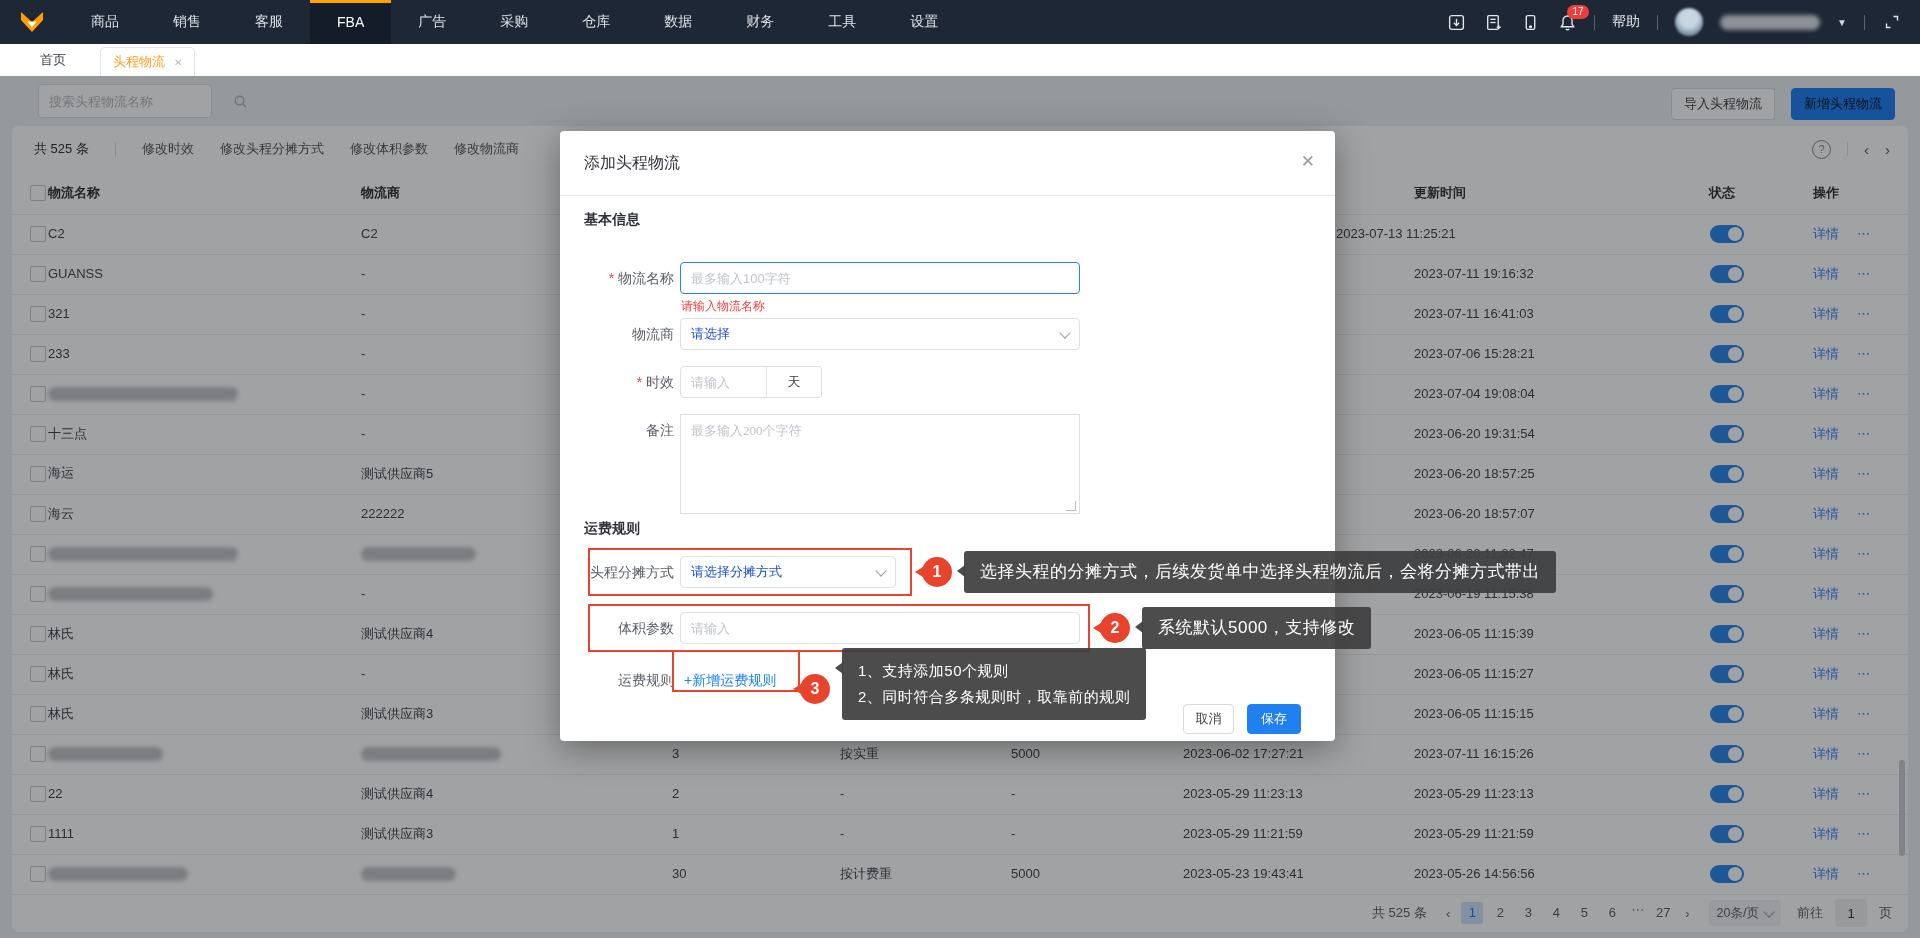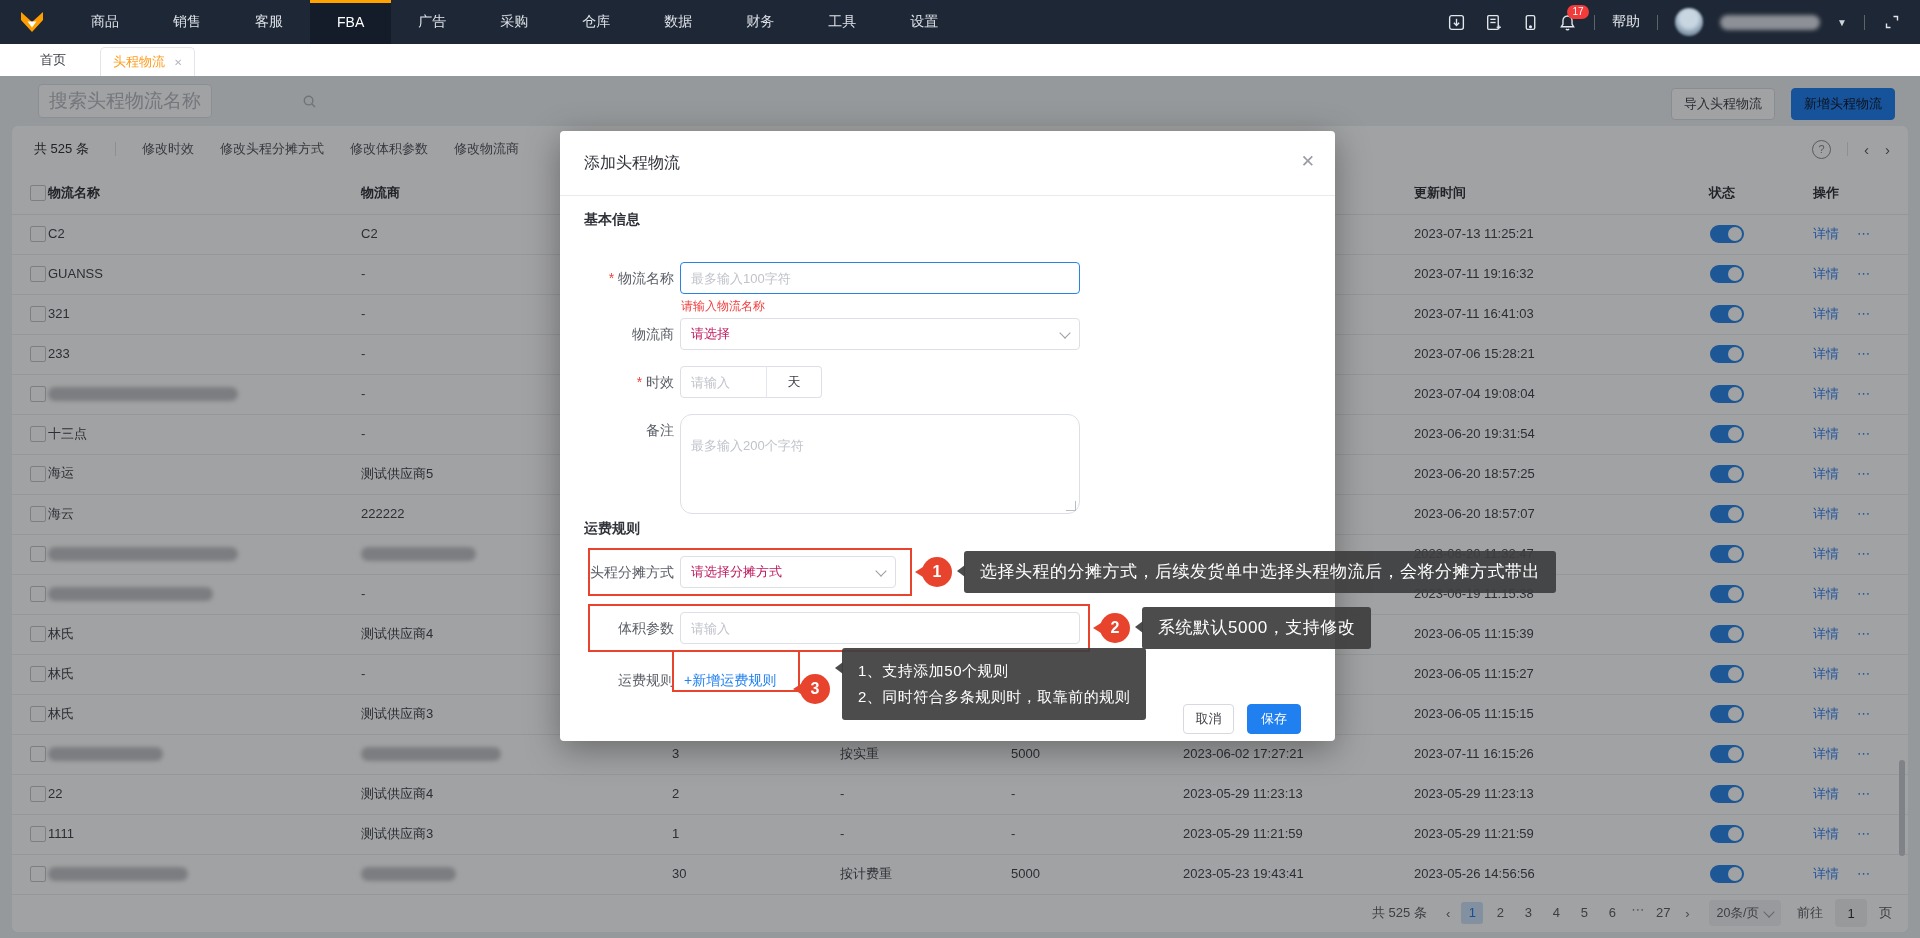--- a/index.html
+++ b/index.html
@@ -19,21 +19,21 @@
   .user-pill{width:100px;height:15px;border-radius:8px;background:#8d9097;filter:blur(2px);}
   .caret{color:#cfd4db;font-size:10px;}
   
   .tabbar{position:absolute;left:0;top:44px;width:1920px;height:32px;background:#fff;z-index:25;}
   .tab-home{position:absolute;left:40px;top:0;height:32px;line-height:32px;font-size:13px;color:#3c3f45;cursor:pointer;}
   .tab-active{position:absolute;left:100px;top:3px;height:28px;padding:0 12px;background:#fff;border:1px solid #e2e5ea;border-bottom:none;border-radius:5px 5px 0 0;display:flex;align-items:center;gap:9px;font-size:13px;color:#ff9c1f;cursor:pointer;}
   .tab-close{color:#b3b7bd;font-size:10px;cursor:pointer;}
   
   .content{position:absolute;left:0;top:76px;width:1920px;height:862px;background:#eef0f3;}
   .search-box{position:absolute;left:38px;top:8px;width:172px;height:32px;background:#fff;border:1px solid #dcdfe6;border-radius:4px;display:flex;align-items:center;}
-  .search-box input{flex:1;border:none;outline:none;background:transparent;padding:0 8px 0 10px;font-size:19px;color:#333;font-family:inherit;}
+  .search-box input{flex:1;border:none;outline:none;background:transparent;padding:0 8px 0 10px;font-size:13px;color:#333;font-family:inherit;}
   .search-box input::placeholder{color:#b6bac1;}
   .search-ico{margin-right:9px;display:flex;}
   .btn{position:absolute;top:12px;height:32px;border-radius:4px;font-size:13px;display:flex;align-items:center;justify-content:center;cursor:pointer;box-sizing:border-box;}
   .btn-plain{left:1671px;width:104px;background:#fff;border:1px solid #d9dce2;color:#3f434a;}
   .btn-primary{left:1791px;width:104px;background:#2080f0;color:#0f172a;border:1px solid #2080f0;}
   
   .panel{position:absolute;left:12px;top:50px;width:1896px;height:806px;background:#fff;border-radius:6px;}
   .toolbar{position:absolute;left:0;top:0;width:100%;height:46px;display:flex;align-items:center;padding-left:22px;box-sizing:border-box;gap:26px;}
   .toolbar .total{font-size:13px;color:#303237;}
   .tb-divider{width:1px;height:14px;background:#dfe2e6;}
@@ -69,24 +69,24 @@
   .modal{position:absolute;left:560px;top:131px;width:775px;height:610px;background:#fff;border-radius:4px;box-shadow:0 8px 34px rgba(0,0,0,.35);z-index:40;}
   .m-head{position:absolute;left:0;top:0;width:100%;height:65px;border-bottom:1px solid #e8eaee;box-sizing:border-box;}
   .m-title{position:absolute;left:24px;top:22px;font-size:16px;color:#2f3238;}
   .m-close{position:absolute;right:20px;top:20px;font-size:17px;color:#9a9da3;cursor:pointer;}
   .m-section{position:absolute;left:24px;font-size:14px;font-weight:700;color:#2f3238;}
   .f-label{position:absolute;width:150px;text-align:right;font-size:14px;color:#5a5e66;line-height:32px;white-space:nowrap;}
   .req::before{content:'* ';color:#f03e3e;}
   .f-input{position:absolute;height:32px;border:1px solid #dcdfe6;border-radius:4px;box-sizing:border-box;font-size:13px;color:#333;padding:0 10px;font-family:inherit;outline:none;background:#fff;}
   .f-input::placeholder,.f-area::placeholder{color:#bfc3ca;}
   .f-input.focused{border-color:#2a82e4;}
-  .f-select{position:absolute;height:32px;border:1px solid #dcdfe6;border-radius:4px;box-sizing:border-box;display:flex;align-items:center;justify-content:space-between;padding:0 10px;font-size:13px;color:#be185d;cursor:pointer;background:#fff;}
+  .f-select{position:absolute;height:32px;border:1px solid #dcdfe6;border-radius:4px;box-sizing:border-box;display:flex;align-items:center;justify-content:space-between;padding:0 10px;font-size:13px;color:#1d4ed8;cursor:pointer;background:#fff;}
   .f-error{position:absolute;font-size:12px;color:#f03e3e;}
   .f-suffix{position:absolute;width:56px;height:32px;border:1px solid #dcdfe6;border-left:1px solid #e3e6eb;border-radius:0 4px 4px 0;box-sizing:border-box;display:flex;align-items:center;justify-content:center;font-size:13px;color:#3c3f45;background:#fff;}
-  .f-area{position:absolute;border:1px solid #dcdfe6;border-radius:12px;box-sizing:border-box;font-size:13px;color:#333;padding:22px 10px;font-family:Liberation Sans, sans-serif;outline:none;resize:none;}
+  .f-area{position:absolute;border:1px solid #dcdfe6;border-radius:0;box-sizing:border-box;font-size:13px;color:#333;padding:7px 10px;font-family:Liberation Serif, serif;outline:none;resize:none;}
   .resize-h{position:absolute;width:9px;height:9px;border-right:1.5px solid #b9bdc4;border-bottom:1.5px solid #b9bdc4;pointer-events:none;}
   .f-link{position:absolute;font-size:14px;color:#2080f0;line-height:32px;cursor:pointer;white-space:nowrap;}
   .m-btn{position:absolute;height:30px;border-radius:4px;font-size:13px;display:flex;align-items:center;justify-content:center;cursor:pointer;box-sizing:border-box;}
   .m-cancel{left:623px;top:573px;width:51px;background:#fff;border:1px solid #d6d9df;color:#3c3f45;}
   .m-save{left:687px;top:573px;width:54px;background:#2080f0;color:#fff;border:1px solid #2080f0;}
   
   .anno{position:absolute;z-index:50;}
   .red-box{position:absolute;border:2px solid #e8432d;box-sizing:border-box;}
   .num-circ{position:absolute;width:30px;height:30px;border-radius:50%;background:#e8432d;color:#fff;font-size:16px;font-weight:700;display:flex;align-items:center;justify-content:center;}
   .num-circ::before{content:'';position:absolute;left:-7px;top:10px;border-top:5px solid transparent;border-bottom:5px solid transparent;border-right:8px solid #e8432d;}
@@ -212,21 +212,21 @@
           <span style="left: 1171px;">创建时间</span>
           <span style="left: 1402px;">更新时间</span>
           <span style="left: 1697px;">状态</span>
           <span style="left: 1801px;">操作</span>
         </div>
       <div id="tbody">
           <div class="trow" style="top: 88px;">
             <div class="ckbox"></div>
             <span style="left: 36px;">C2</span>
             <span style="left: 349px;">C2</span>
-            <span style="left: 1402px; text-align: right;">2023-07-13 11:25:21</span>
+            <span style="left: 1324px; text-align: right;">2023-07-13 11:25:21</span>
             <div class="toggle"></div>
             <span class="op-link" style="left: 1801px;">详情</span>
             <span class="op-link" style="left: 1845px;">⋯</span>
           </div>
           <div class="trow" style="top: 128px;">
             <div class="ckbox"></div>
             <span style="left: 36px;">GUANSS</span>
             <span style="left: 349px;">-</span>
             <span style="left: 1402px;">2023-07-11 19:16:32</span>
             <div class="toggle"></div>

